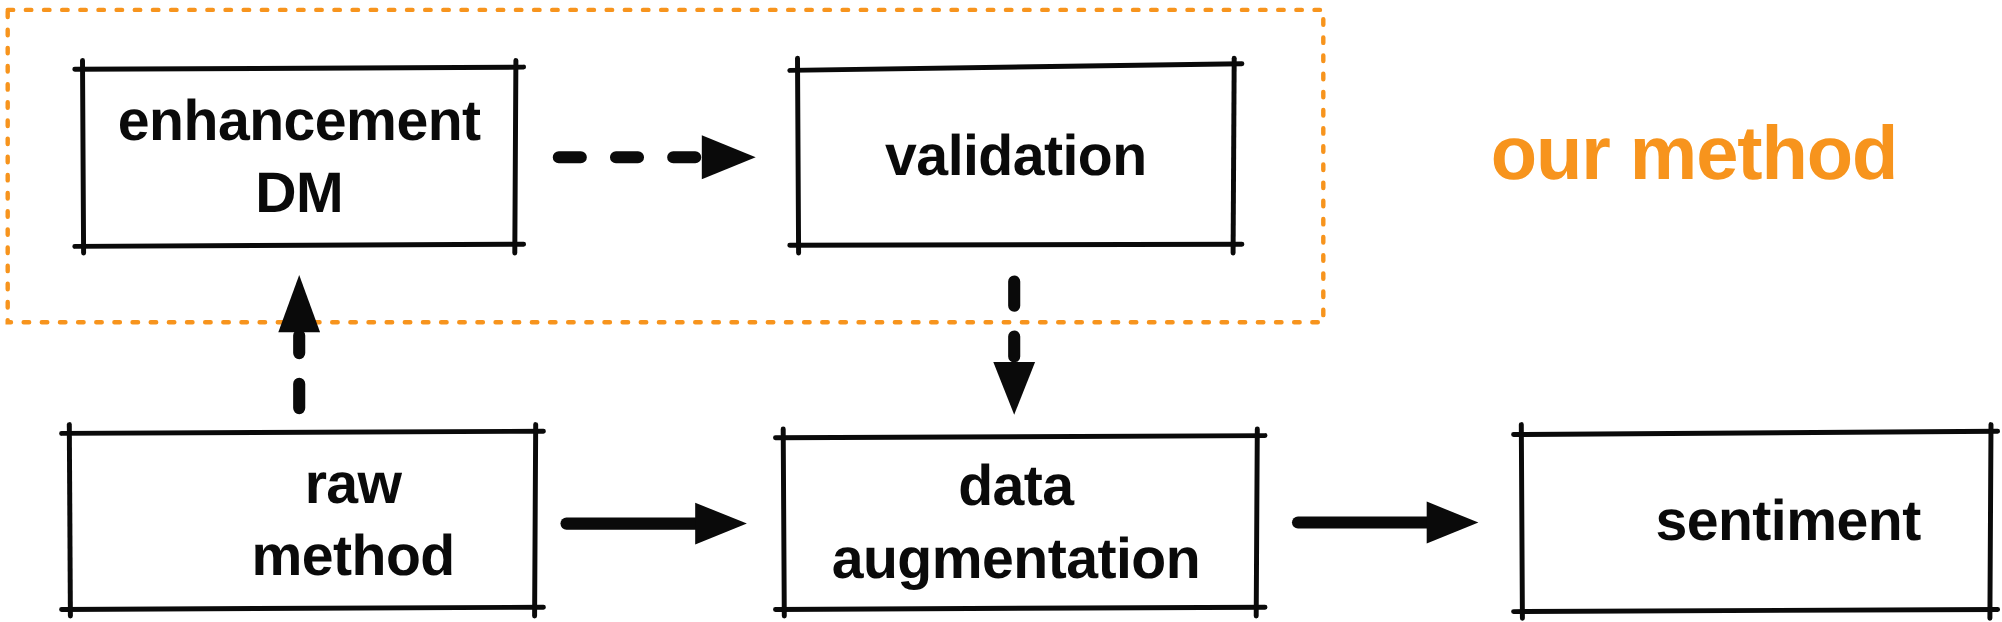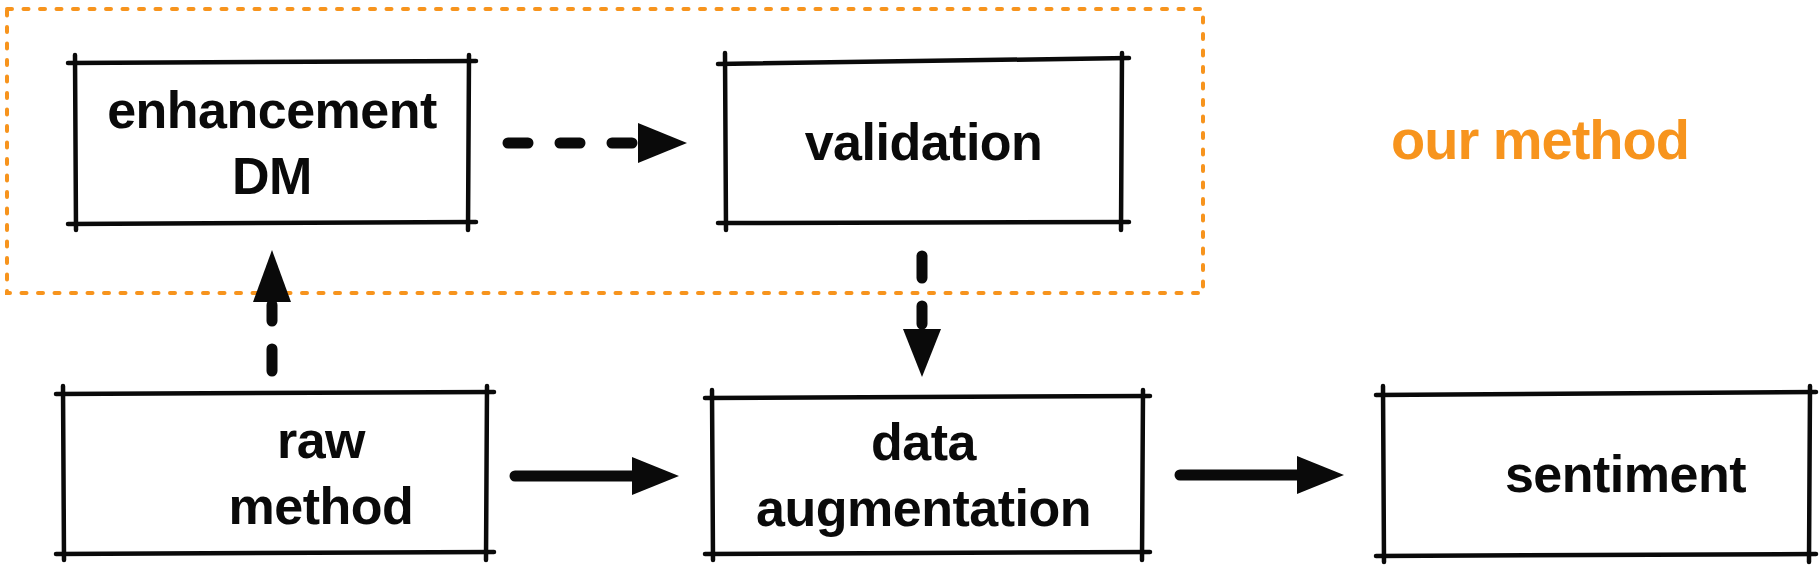--- a/index.html
+++ b/index.html
@@ -64,21 +64,21 @@
     position: absolute;
     left: 1290px;
     top: 90px;
     width: 500px;
     height: 100px;
     display: flex;
     align-items: center;
     justify-content: center;
     color: var(--accent-orange, #F7941D);
     font-weight: 700;
-    font-size: 56px;
+    font-size: 69px;
     line-height: 84px;
     letter-spacing: -1px;
     white-space: nowrap;
   }
   
   .pos-dm        { left: 75px;   top: 62px;  width: 394px; height: 161px; }
   .pos-val       { left: 725px;  top: 60px;  width: 397px; height: 163px; }
   .pos-raw       { left: 81px;   top: 393px; width: 480px; height: 160px; }
   .pos-aug       { left: 708px;  top: 397px; width: 431px; height: 156px; }
   .pos-sent      { left: 1383px; top: 393px; width: 427px; height: 162px; padding-left: 29px; }

